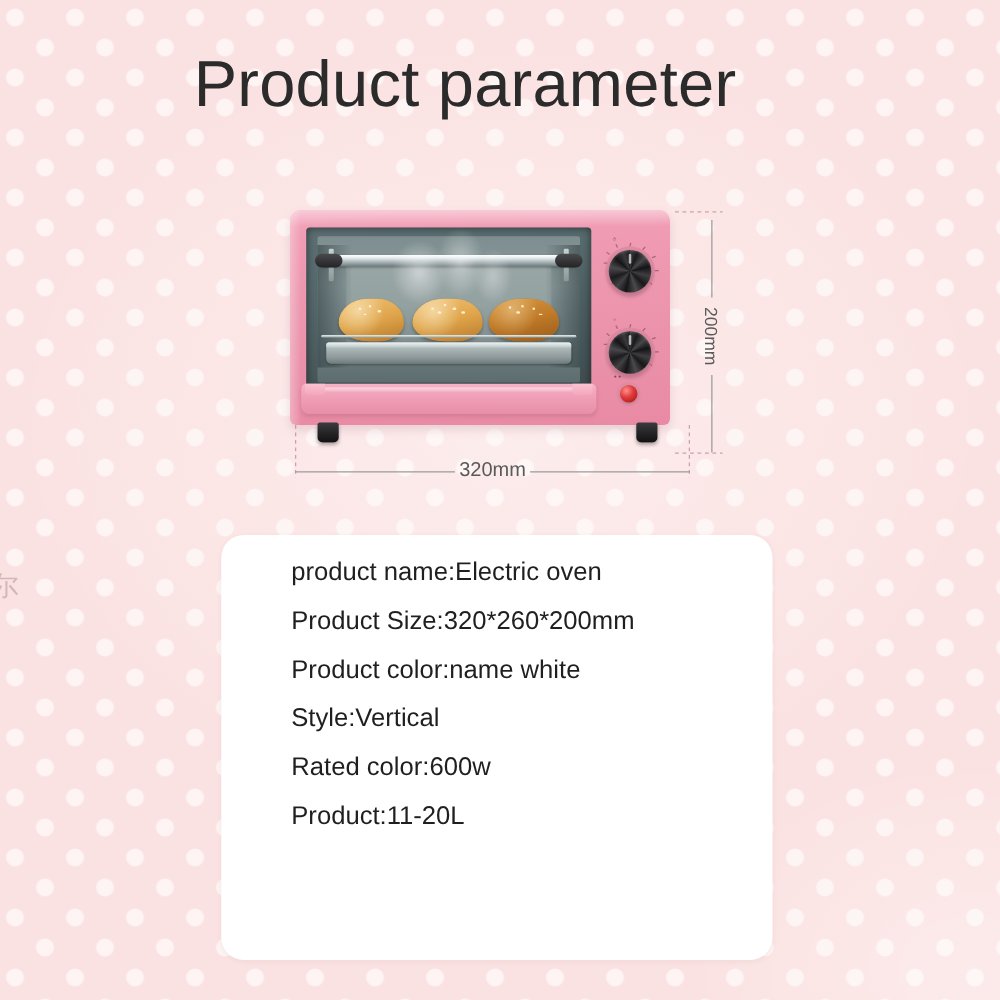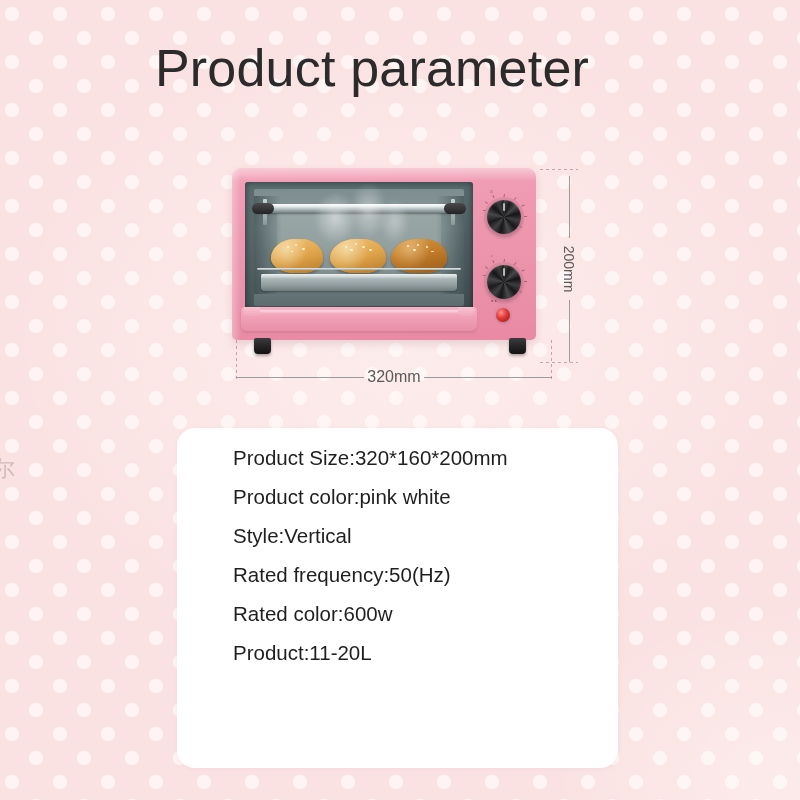--- a/index.html
+++ b/index.html
@@ -588,22 +588,22 @@
   </div>
 
   <div class="dim-v">
     <div class="bar a"></div>
     <div class="bar b"></div>
     <div class="lbl">200mm</div>
   </div>
 
   <div class="spec-card">
     <div class="spec-list">
-      <div class="spec-line">Product Size:320*160*200mm</div>
-      <div class="spec-line">Product color:pink white</div>
+      <div class="spec-line">product name:Electric oven</div>
+      <div class="spec-line">Product Size:320*260*200mm</div>
+      <div class="spec-line">Product color:name white</div>
       <div class="spec-line">Style:Vertical</div>
-      <div class="spec-line">Rated frequency:50(Hz)</div>
       <div class="spec-line">Rated color:600w</div>
       <div class="spec-line">Product:11-20L</div>
     </div>
   </div>
 
 </div>
 
 </body></html>

